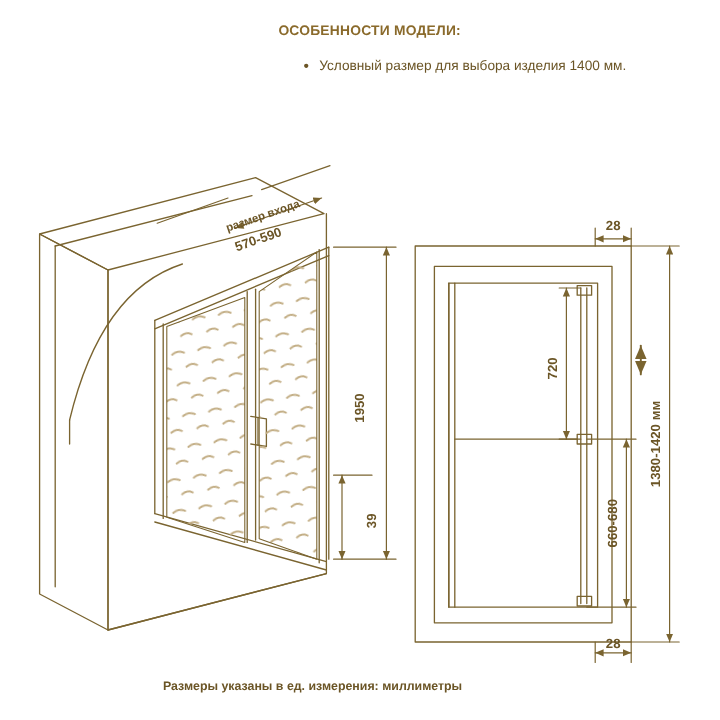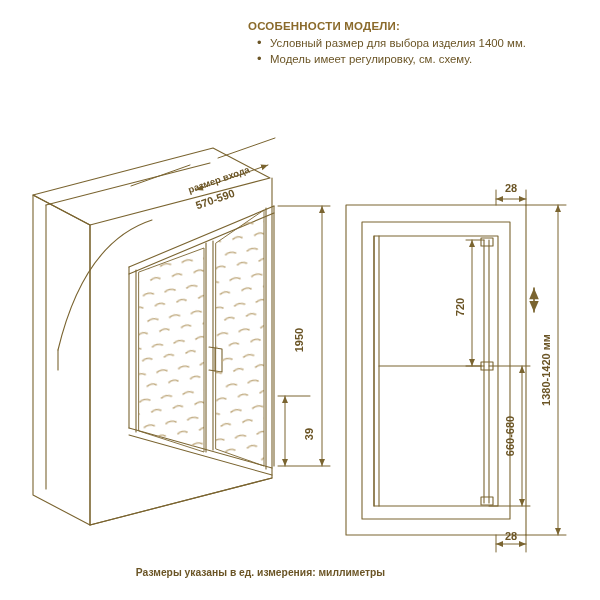--- a/index.html
+++ b/index.html
@@ -16,33 +16,33 @@
   }
   .page {
     position: relative;
     width: 600px;
     height: 600px;
   }
 
   
   .features {
     position: absolute;
-    left: 240px;
+    left: 224px;
     top: 20px;
     width: 356px;
   }
   .features-title {
     font-size: 11.5px;
     font-weight: bold;
     color: #8a6a2b;
     letter-spacing: .2px;
     margin: 0 0 4px 8px;
   }
   .features ul {
-    margin: 4px;
+    margin: 16px;
     padding-left: 26px;
     list-style: none;
   }
   .features li {
     position: relative;
     font-size: 11.4px;
     line-height: 15.4px;
     color: #6b5526;
     margin-bottom: 1px;
   }
@@ -92,21 +92,20 @@
 </style>
 </head>
 <body>
 
 <div class="page">
 
   <div class="features">
     <div class="features-title">ОСОБЕННОСТИ МОДЕЛИ:</div>
     <ul>
       <li>Условный размер для выбора изделия 1400 мм.</li>
-      <li>Модель имеет регулировку, см. схему.</li>
     </ul>
   </div>
 
   <div class="drawing">
     <svg width="600" height="600" viewBox="0 0 600 600">
       <defs>
         <marker id="arrEnd" markerWidth="8" markerHeight="8" refX="7" refY="3" orient="auto">
           <path d="M0,0 L7,3 L0,6 z" fill="#7a6430"></path>
         </marker>
         <marker id="arrStart" markerWidth="8" markerHeight="8" refX="0" refY="3" orient="auto">

